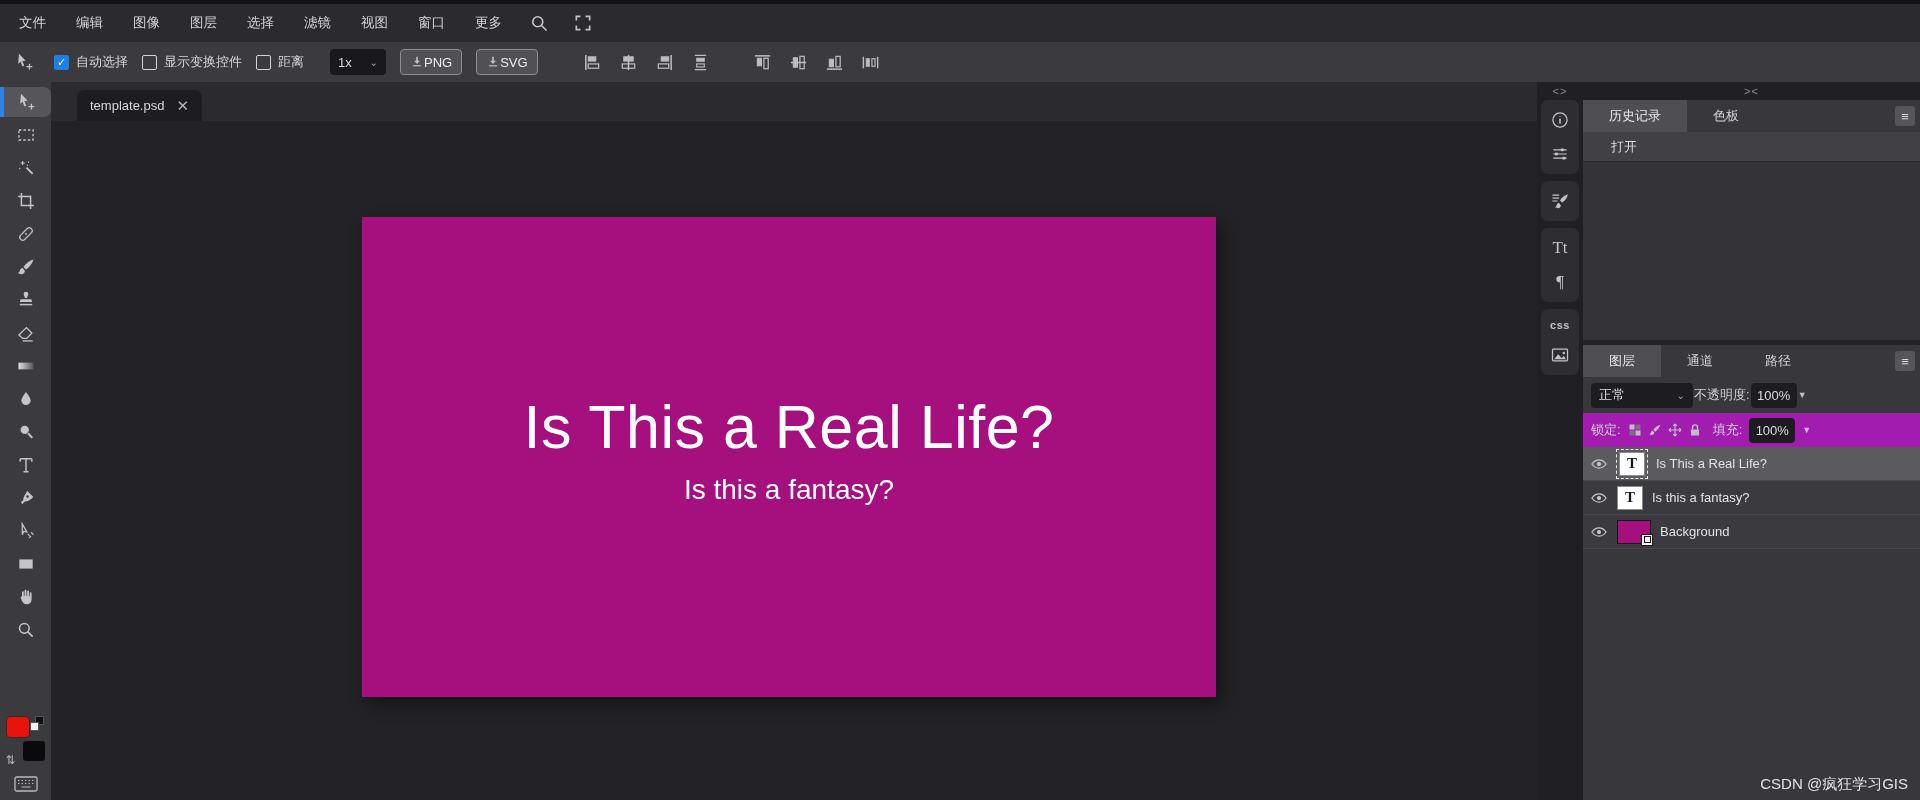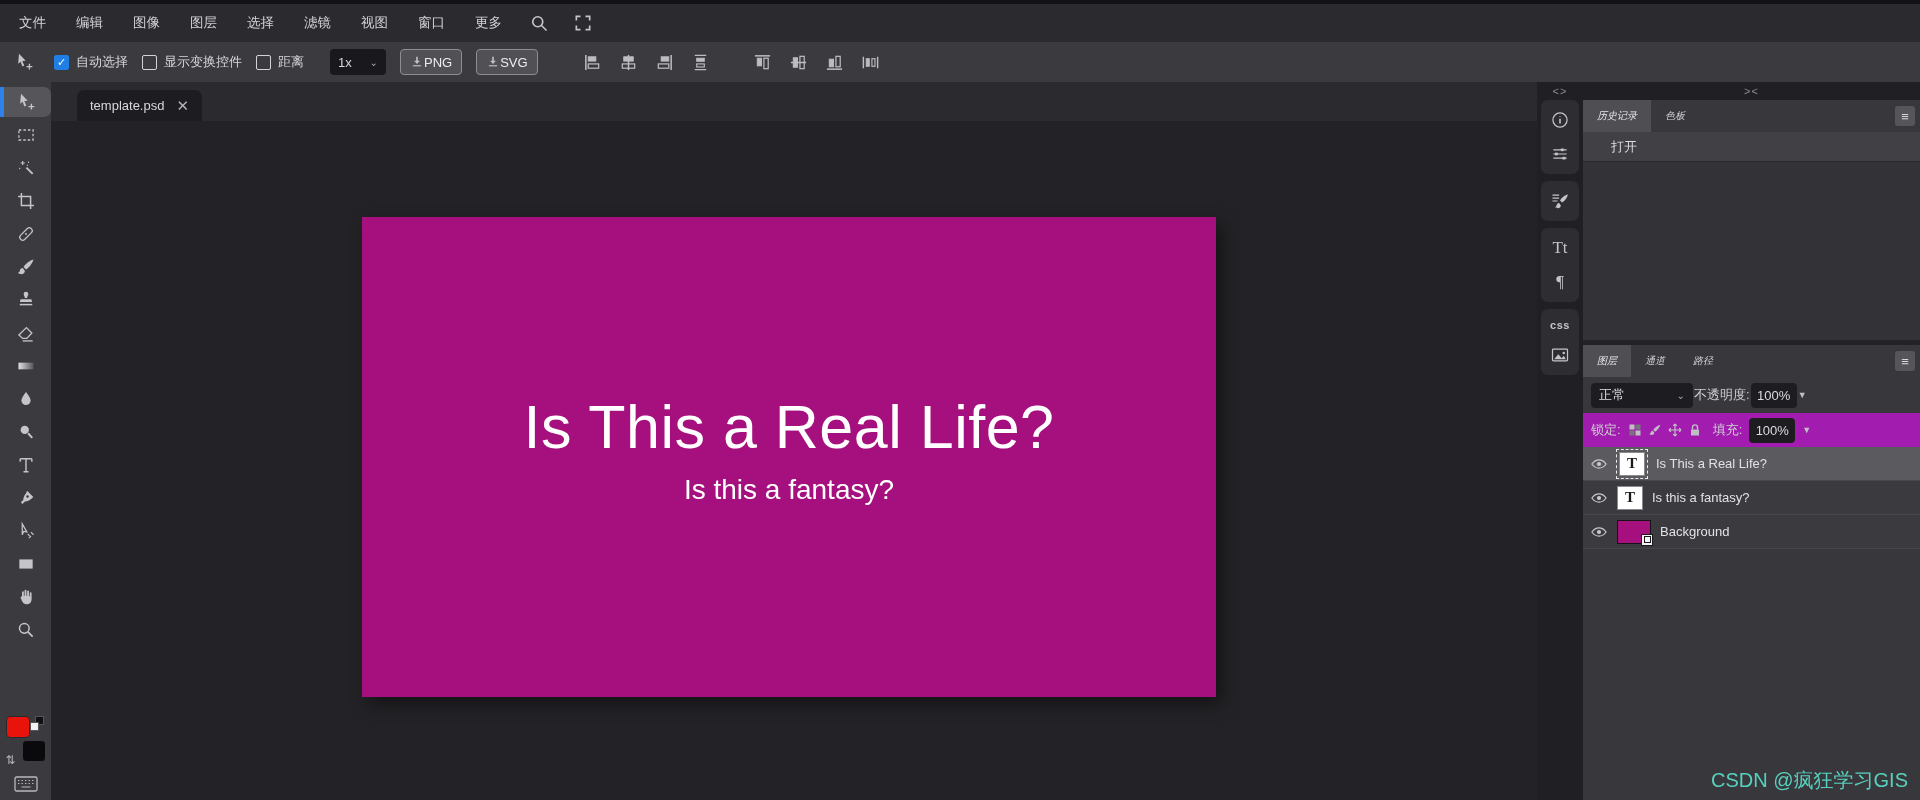--- a/index.html
+++ b/index.html
@@ -89,21 +89,21 @@
   .strip-tt{font-size:17px;}
   .strip-para{font-size:17px;}
   .strip-css{font-family:Liberation Sans, sans-serif; font-weight:bold; font-size:11px;
     letter-spacing:.5px; color:#c5c5c9;}
 
   
   .rightpanel{width:337px; background:#2f2f33; display:flex; flex-direction:column; flex:none;}
   .rp-collapse{height:18px; background:#202024; text-align:center; line-height:18px;
     color:#8d8d91; font-size:11px; letter-spacing:1px;}
   .ptabs{height:32px; background:#38383c; display:flex; align-items:stretch;}
-  .ptab{padding:0 14px; line-height:32px; font-size:10px; color:#d4d4d8;font-style:italic;}
+  .ptab{padding:0 26px; line-height:32px; font-size:13px; color:#d4d4d8;}
   .ptab.active{background:#4e4e53; color:#e8e8ec;}
   .pmenu{margin-left:auto; width:20px; height:20px; margin-top:6px; margin-right:5px;
     background:#55555a; border-radius:3px; color:#d8d8dc; display:flex; align-items:center;
     justify-content:center; font-size:13px;}
   .hentry{height:30px; line-height:30px; padding-left:28px; background:#404045;
     border-bottom:1px solid #2a2a2e; color:#dcdce0;}
   .hempty{height:178px; background:#333337;}
   .panel-gap{height:5px; background:#232327;}
   .layers-panel{flex:1; display:flex; flex-direction:column; min-height:0;}
   .blendrow{height:36px; background:#38383c; display:flex; align-items:center; gap:1px;
@@ -129,22 +129,22 @@
     flex:none;}
   .thumb-wrap.sel{outline:1.5px dashed #ececf0; outline-offset:2px; margin:0 2px;}
   .thumb-bg{width:34px; height:24px; background:var(--magenta); border:1px solid #141416;
     position:relative; flex:none;}
   .thumb-badge{position:absolute; right:-3px; bottom:-3px; width:12px; height:12px;
     background:#f4f4f6; border:1px solid #1a1a1c; display:flex; align-items:center;
     justify-content:center;}
   .thumb-badge::after{content:""; width:5px; height:5px; border:1px solid #1a1a1c;}
   .lname{color:#e2e2e6; font-size:13px; white-space:nowrap; overflow:hidden;}
   .lempty{flex:1; background:#38383c; position:relative;}
-  .watermark{position:absolute; right:12px; bottom:6px; color:#5eead4; opacity:.85;
-    font-size:20px;}
+  .watermark{position:absolute; right:12px; bottom:6px; color:#ffffff; opacity:.85;
+    font-size:15px;}
 </style>
 </head>
 <body>
 
 <div class="app">
 
   <header class="menubar">
     <div class="menu-item">文件</div>
     <div class="menu-item">编辑</div>
     <div class="menu-item">图像</div>

